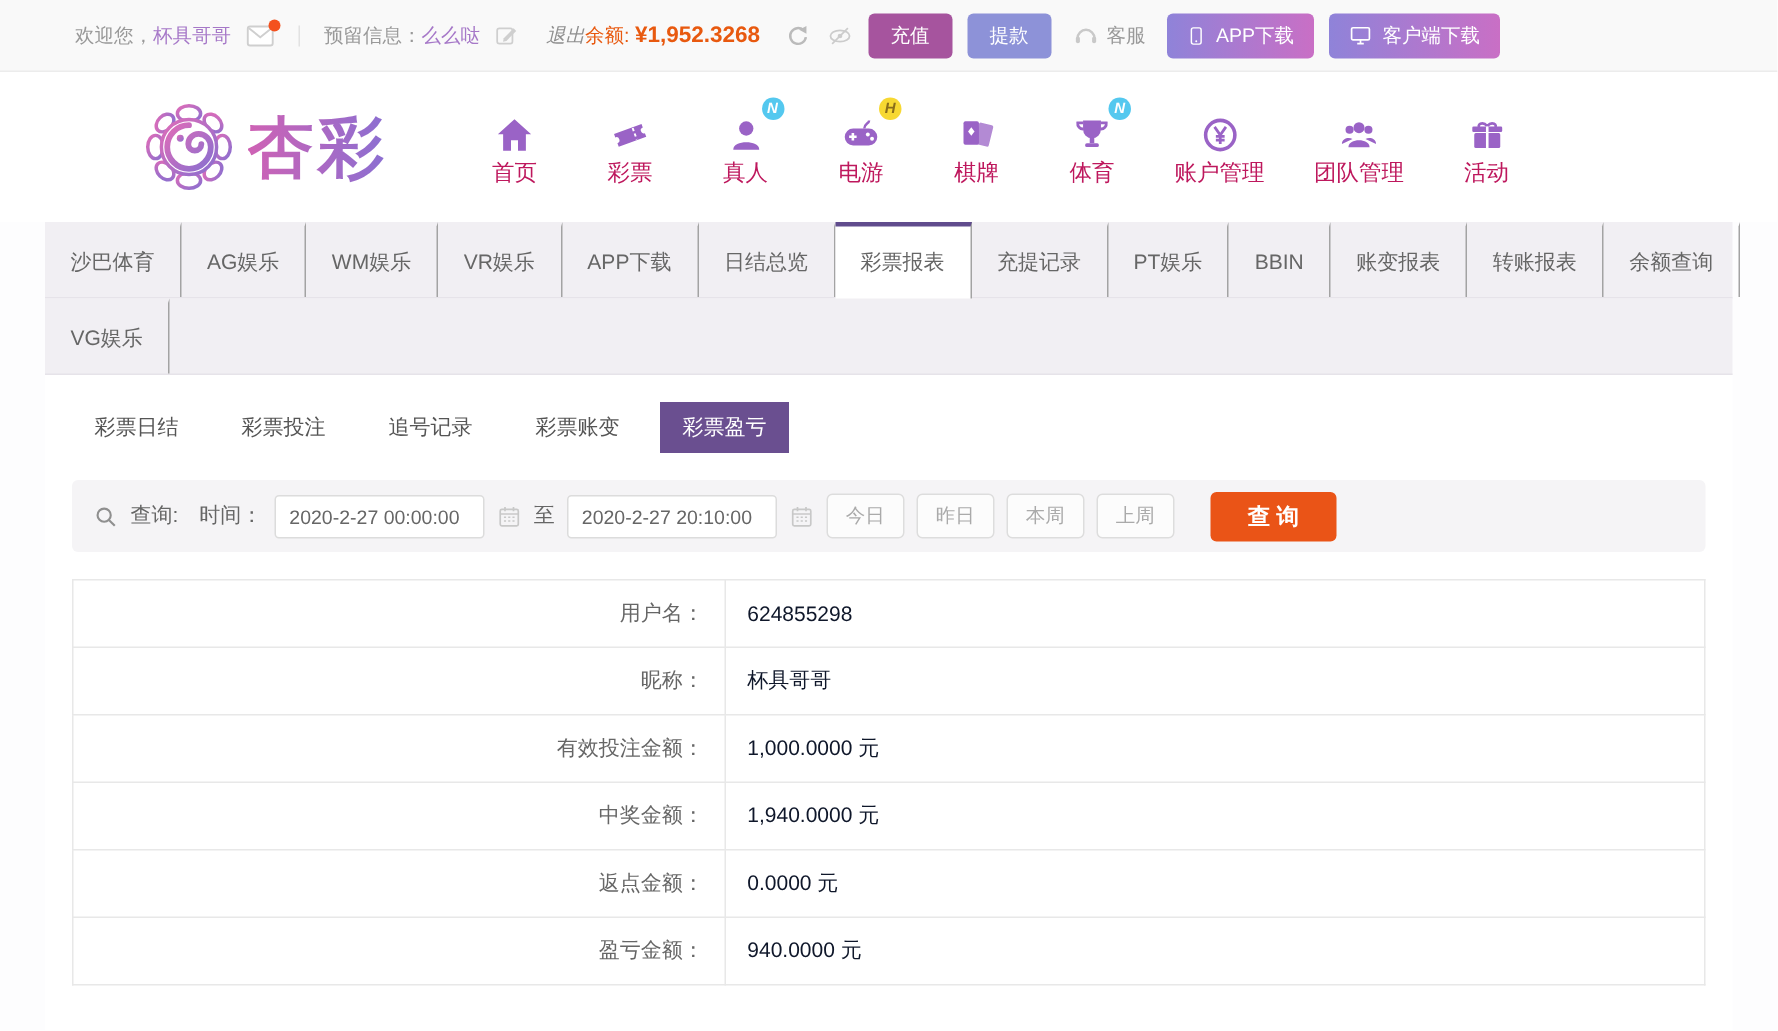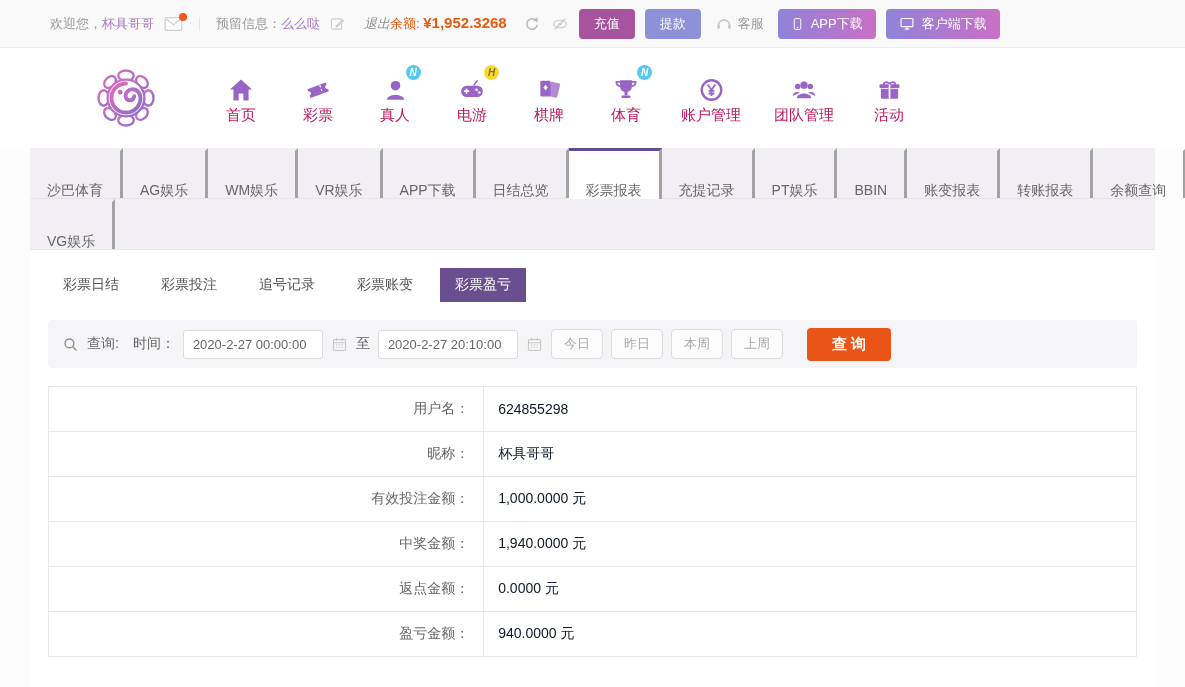--- a/index.html
+++ b/index.html
@@ -40,22 +40,22 @@
   .nav-ico svg { display:block; }
   .nav-label { font-size:15px; color:#be185d; margin-top:3px; white-space:nowrap; }
   .badge { position:absolute; top:-6px; right:-12px; width:15px; height:15px; border-radius:50%;
            font-size:10px; font-weight:bold; display:flex; align-items:center; justify-content:center; }
   .badge-n { background:#54c8ef; color:#fff; }
   .badge-h { background:#f7d832; color:#8a6d1a; }
 
   
   .content { margin:0 30px; }
   .tabs-row { background:#f1eff3; display:flex; border-bottom:1px solid #e6e3e9; }
-  .tab { padding:16px 17px; height:50px; line-height:47px; font-size:14px; color:#666;
-         border-right:3px solid #a3a3a3; border-top:3px solid transparent; cursor:pointer;
+  .tab { padding:0 17px; height:50px; line-height:47px; font-size:14px; color:#666;
+         border-right:1px solid #a3a3a3; border-top:3px solid transparent; cursor:pointer;
          white-space:nowrap; }
   .tab.active { background:#fff; border-top:3px solid #604c8d; margin-bottom:-1px;
                 height:51px; }
 
   
   .panel { background:#fff; padding:16px 18px 30px; }
   .subtabs { display:flex; align-items:flex-start; gap:12px; margin:2px 0 18px; }
   .subtab { padding:8px 15px; font-size:14px; color:#555; cursor:pointer; }
   .subtab.active { background:#6a4f90; color:#fff; }
 
@@ -163,20 +163,21 @@
         <ellipse cx="55" cy="32" rx="5.4" ry="8"></ellipse>
         <ellipse cx="15.5" cy="15.5" rx="7" ry="5" transform="rotate(-45 15.5 15.5)"></ellipse>
         <ellipse cx="48.5" cy="15.5" rx="7" ry="5" transform="rotate(45 48.5 15.5)"></ellipse>
         <ellipse cx="15.5" cy="48.5" rx="7" ry="5" transform="rotate(45 15.5 48.5)"></ellipse>
         <ellipse cx="48.5" cy="48.5" rx="7" ry="5" transform="rotate(-45 48.5 48.5)"></ellipse>
       </g>
       <circle cx="32" cy="32" r="19" fill="#fff" stroke="url(#lg)" stroke-width="2.4"></circle>
       <path d="M32 17 a15 15 0 1 0 15 15 c0-5-3.5-9-8.5-9 a7 7 0 0 0 -7 7 a4.5 4.5 0 0 0 9 0" fill="none" stroke="url(#lg)" stroke-width="4" stroke-linecap="round"></path>
       <circle cx="26" cy="26" r="2.4" fill="url(#lg)"></circle>
     </svg>
+    <span class="brand-text">杏彩</span>
   </div>
 
   <nav class="mainnav">
     <a class="nav-item">
       <span class="nav-ico">
         <svg width="28" height="26" viewBox="0 0 24 22" fill="#9a63c6">
           <path d="M12 2 L2.5 10.5 H5.5 V20 H10 V14 H14 V20 H18.5 V10.5 H21.5 Z"></path>
         </svg>
       </span>
       <span class="nav-label">首页</span>

